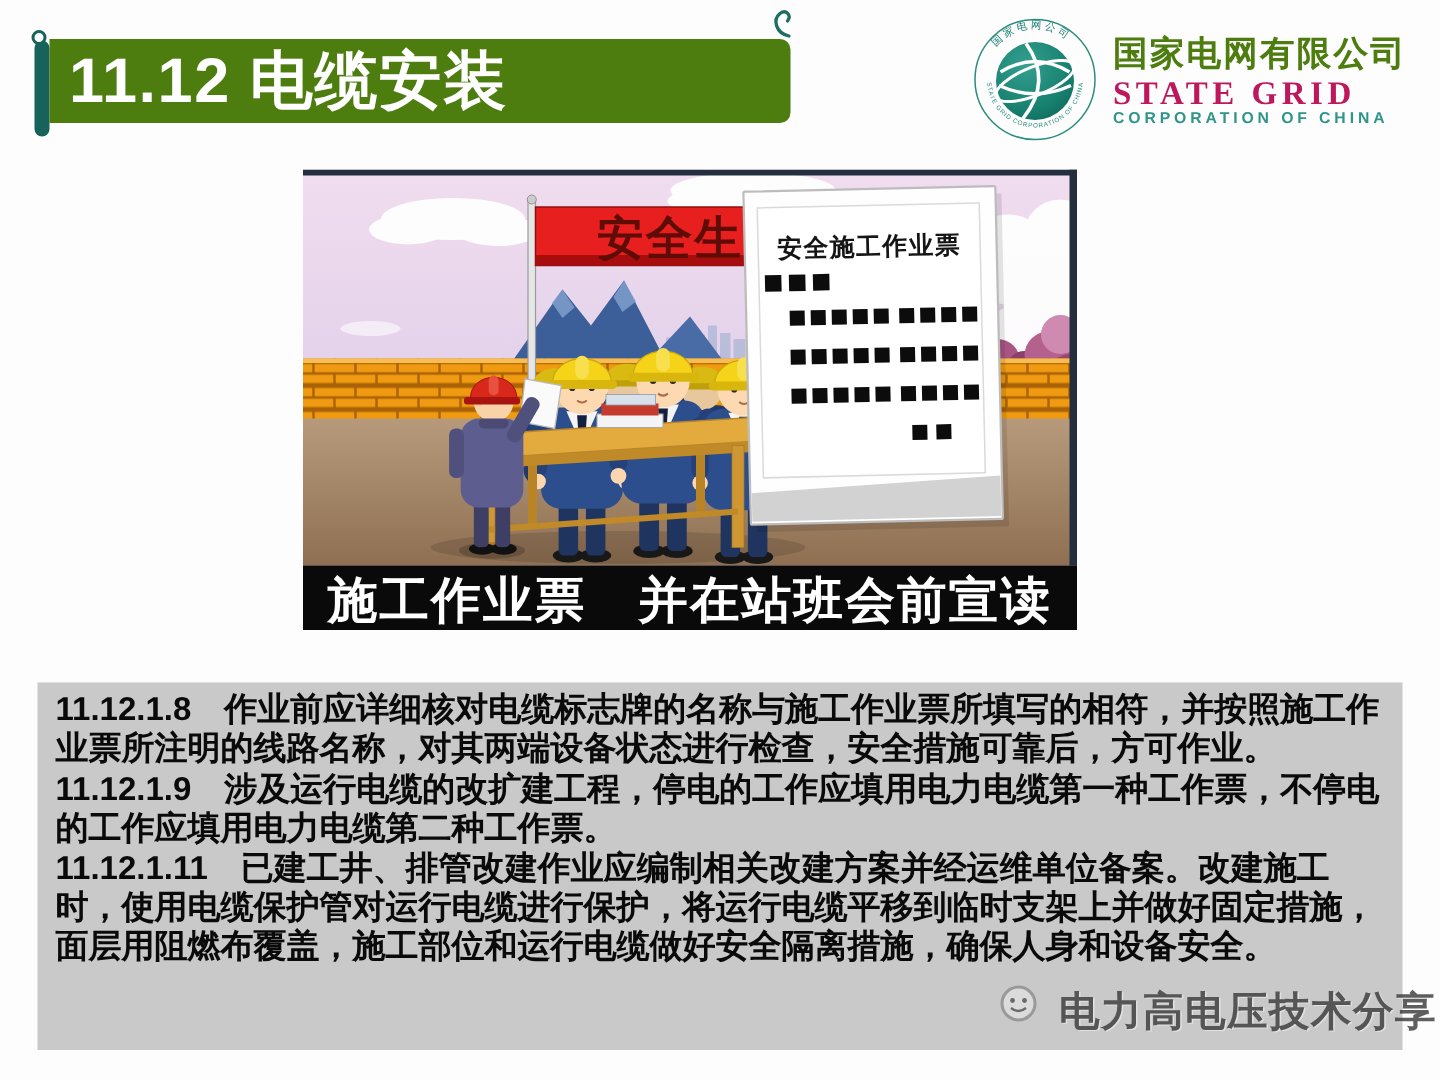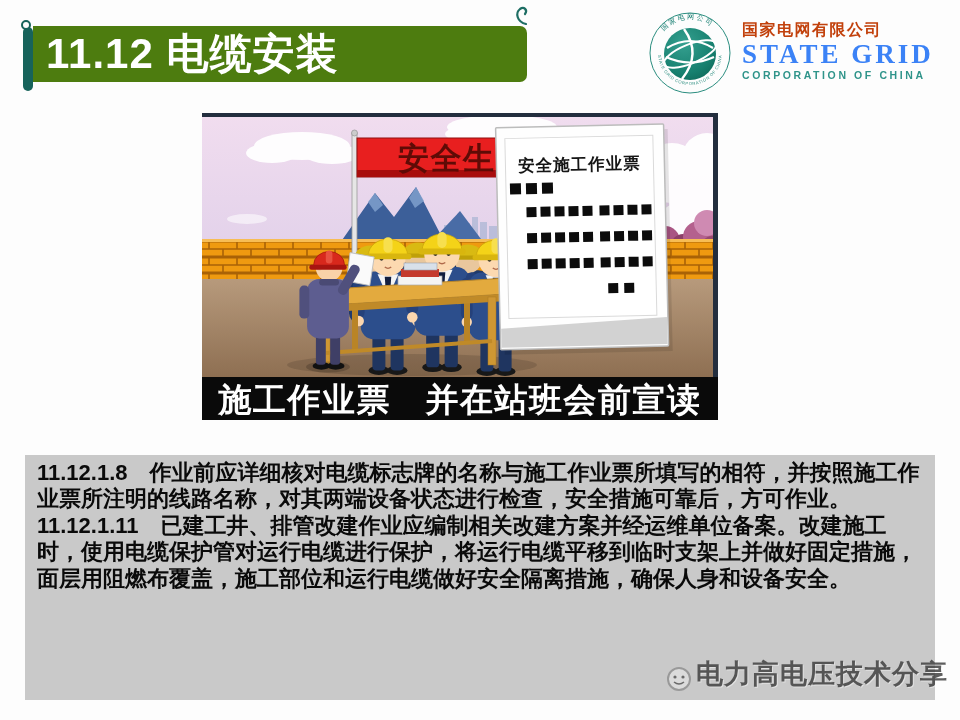--- a/index.html
+++ b/index.html
@@ -10,34 +10,34 @@
   #title-pin-bar{left:23px;top:27px;width:10px;height:64px;background:#17635b;border-radius:5px;}
   #title-banner{left:33px;top:26px;width:494px;height:56px;background:#4d7c0f;
     border-radius:0 7px 7px 0;color:#fff;font-size:42px;font-weight:600;line-height:56px;
     padding-left:13px;box-sizing:border-box;letter-spacing:1px;white-space:nowrap;}
   #curl-left{left:19px;top:18px;}
   #curl-right{left:511px;top:4px;}
   
   #logo{left:646px;top:8px;width:306px;height:90px;}
   #logo-globe{position:absolute;left:0;top:2px;}
   #logo-textblock{position:absolute;left:96px;top:12px;width:210px;}
-  .logo-cn{color:#c2410c;font-size:16px;font-weight:700;letter-spacing:1.5px;white-space:nowrap;}
-  .logo-en{color:#3b82f6;font-family:"Liberation Serif",serif;font-size:27px;font-weight:700;
+  .logo-cn{color:#4d7c0f;font-size:23px;font-weight:700;letter-spacing:1.5px;white-space:nowrap;}
+  .logo-en{color:#be185d;font-family:"Liberation Serif",serif;font-size:22px;font-weight:700;
            letter-spacing:3px;line-height:1.02;white-space:nowrap;}
   .logo-sub{color:#2f948a;font-family:Liberation Sans, sans-serif;font-size:10.5px;font-weight:700;
             letter-spacing:2.6px;white-space:nowrap;}
   
   #illustration{left:202px;top:113px;width:516px;height:307px;}
   
   #body-box{left:25px;top:455px;width:910px;height:245px;background:#c9c9c9;
     box-sizing:border-box;padding:5px 12px 0 12px;}
   .para{margin:0;font-size:22px;line-height:26.4px;font-weight:700;color:#0a0a0a;
         letter-spacing:0;}
   
-  #watermark{left:666px;top:656px;display:flex;align-items:flex-end;gap:4px;opacity:.82;}
+  #watermark{left:666px;top:656px;display:flex;align-items:flex-start;gap:14px;opacity:.82;}
   #watermark-text{font-size:27px;font-weight:700;color:#3c3c3c;letter-spacing:1px;
     text-shadow:1px 1px 0 rgba(255,255,255,.55);white-space:nowrap;}
 </style>
 </head>
 <body>
 
 <div class="abs" id="title-pin-bar"></div>
 <div class="abs" id="title-banner">11.12 电缆安装</div>
 <svg class="abs" id="curl-left" width="14" height="14">
   <circle cx="7" cy="7" r="4" fill="#fdfdfd" stroke="#17635b" stroke-width="2"></circle>
@@ -272,20 +272,21 @@
   <rect x="511" y="0" width="5" height="264" fill="#232e3e"></rect>
 
   <g>
     <rect x="0" y="264" width="516" height="43" fill="#0a0a0a"></rect>
     <text x="258" y="298" text-anchor="middle" font-size="33" font-weight="bold" fill="#ffffff" letter-spacing="1.5">施工作业票　并在站班会前宣读</text>
   </g>
 </svg>
 
 <div class="abs" id="body-box">
   <p class="para">11.12.1.8　作业前应详细核对电缆标志牌的名称与施工作业票所填写的相符，并按照施工作业票所注明的线路名称，对其两端设备状态进行检查，安全措施可靠后，方可作业。</p>
+  <p class="para">11.12.1.9　涉及运行电缆的改扩建工程，停电的工作应填用电力电缆第一种工作票，不停电的工作应填用电力电缆第二种工作票。</p>
   <p class="para">11.12.1.11　已建工井、排管改建作业应编制相关改建方案并经运维单位备案。改建施工时，使用电缆保护管对运行电缆进行保护，将运行电缆平移到临时支架上并做好固定措施，面层用阻燃布覆盖，施工部位和运行电缆做好安全隔离措施，确保人身和设备安全。</p>
 </div>
 
 <div class="abs" id="watermark">
   <svg width="26" height="26">
     <circle cx="13" cy="13" r="11" fill="#e0e0e0" stroke="#8f8f8f" stroke-width="2"></circle>
     <circle cx="9" cy="11" r="1.6" fill="#555555"></circle>
     <circle cx="17" cy="11" r="1.6" fill="#555555"></circle>
     <path d="M8,16 q5,4 10,0" stroke="#555555" stroke-width="1.5" fill="none"></path>
   </svg>

